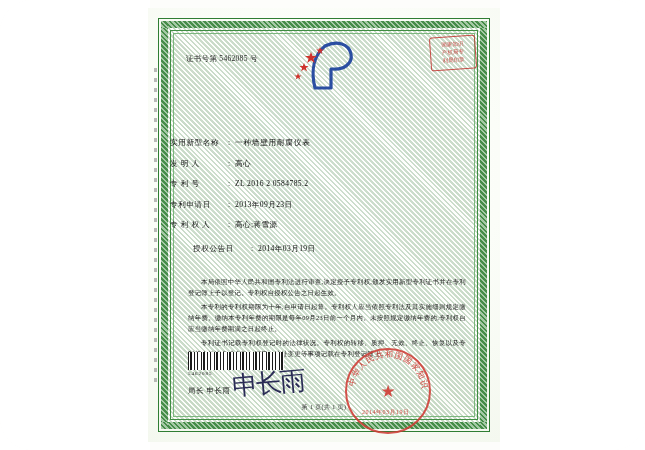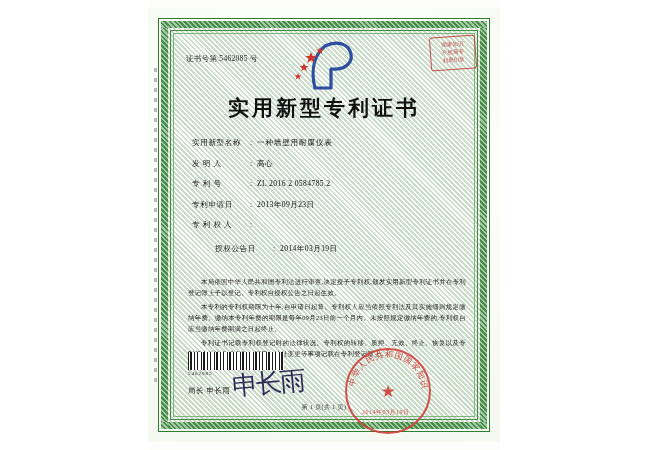--- a/index.html
+++ b/index.html
@@ -135,21 +135,21 @@
     font-size: 21px;
     font-weight: bold;
     letter-spacing: 3px;
     color: #111;
     font-family: "DejaVu Serif", serif;
   }
 
   
   .fields {
     position: absolute;
-    left: 44px;
+    left: 22px;
     top: 130px;
     right: 34px;
   }
   .frow {
     display: flex;
     align-items: baseline;
     margin-bottom: 10.5px;
     font-size: 7.6px;
     color: #1b1b1b;
   }
@@ -317,21 +317,20 @@
         </g>
       </svg>
     </div>
 
     <div class="top-seal">
       <div>国家知识</div>
       <div>产权局专</div>
       <div>利局印章</div>
     </div>
 
-    <div class="title">实用新型专利证书</div>
 
     <div class="fields">
 
       <div class="frow">
         <span class="flabel">实用新型名称</span>
         <span class="fcolon">:</span>
         <span class="fvalue wide">一种墙壁用耐腐仪表</span>
       </div>
 
       <div class="frow">
@@ -348,20 +347,21 @@
 
       <div class="frow">
         <span class="flabel">专利申请日</span>
         <span class="fcolon">:</span>
         <span class="fvalue">2013年09月23日</span>
       </div>
 
       <div class="frow">
         <span class="flabel">专 利 权 人</span>
         <span class="fcolon">:</span>
+        <span class="fvalue">高心;蒋雪源</span>
       </div>
 
       <div class="frow grant-row">
         <span class="flabel">授权公告日</span>
         <span class="fcolon">:</span>
         <span class="fvalue">2014年03月19日</span>
       </div>
     </div>
 
     <div class="body">

